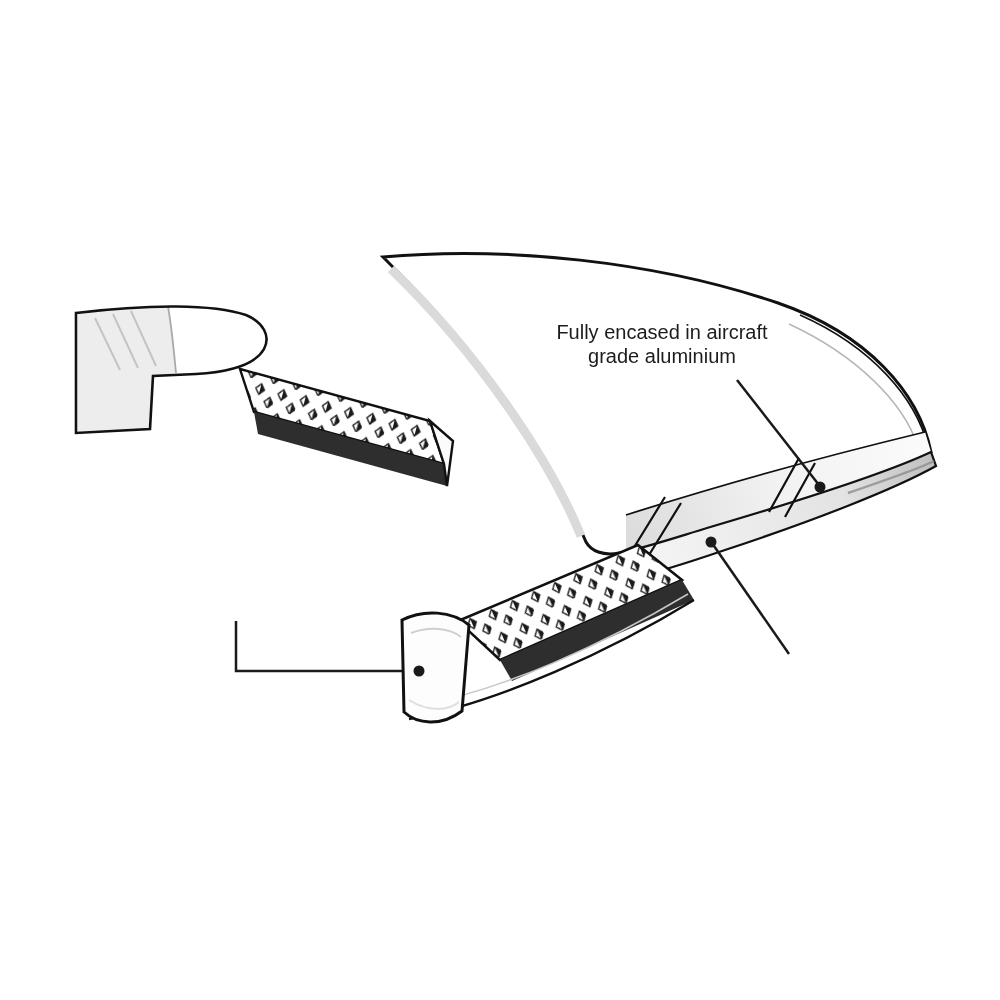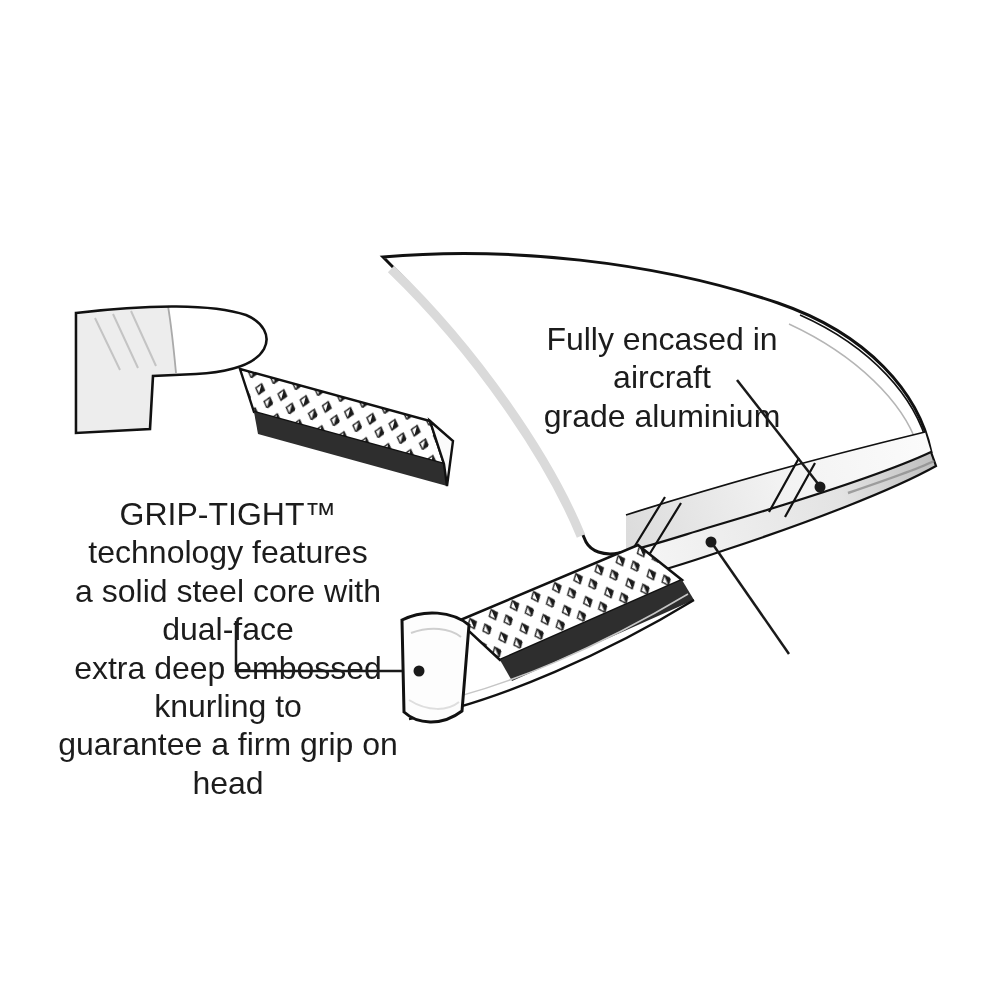--- a/index.html
+++ b/index.html
@@ -4,21 +4,21 @@
 <style>
   * { margin: 0; padding: 0; box-sizing: border-box; }
   html, body { width: 1000px; height: 1000px; background: #ffffff; overflow: hidden; }
   body { font-family: "Liberation Sans", sans-serif; position: relative; }
   .stage { position: absolute; inset: 0; width: 1000px; height: 1000px; }
   .stage svg { position: absolute; top: 0; left: 0; }
   .callout {
     position: absolute;
     white-space: pre-line;
     color: #1c1c1c;
-    font-size: 32px;
+    font-size: 20px;
     line-height: 1.2;
     font-weight: 400;
   }
   .callout.center { text-align: center; }
   .callout.left { text-align: left; }
 </style>
 </head>
 <body>
 
 <div class="stage">
@@ -95,19 +95,15 @@
     <g fill="#1a1a1a" stroke="none">
       <circle cx="820" cy="487" r="5.5"></circle>
       <circle cx="419" cy="671" r="5.5"></circle>
       <circle cx="711" cy="542" r="5.5"></circle>
     </g>
   </svg>
 
   <div class="callout center" style="left:510px; top:320px; width:304px;">Fully encased in aircraft
 grade aluminium</div>
 
-  <div class="callout center" style="left:38px; top:495px; width:380px;">GRIP-TIGHT™ technology features
-a solid steel core with dual-face
-extra deep embossed knurling to
-guarantee a firm grip on head</div>
 
 
 </div>
 
 </body></html>

